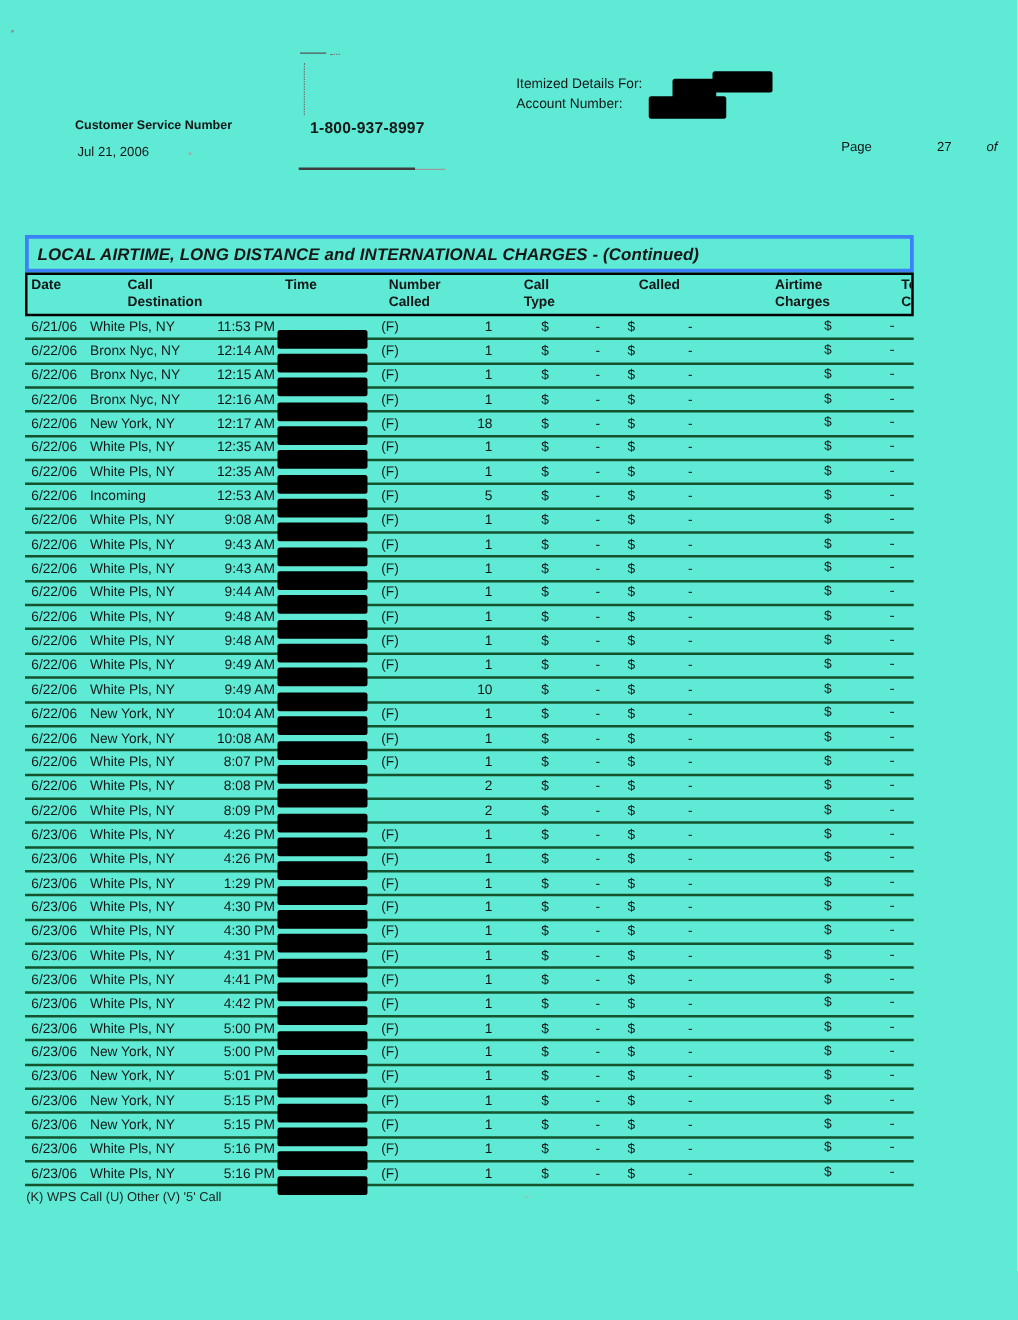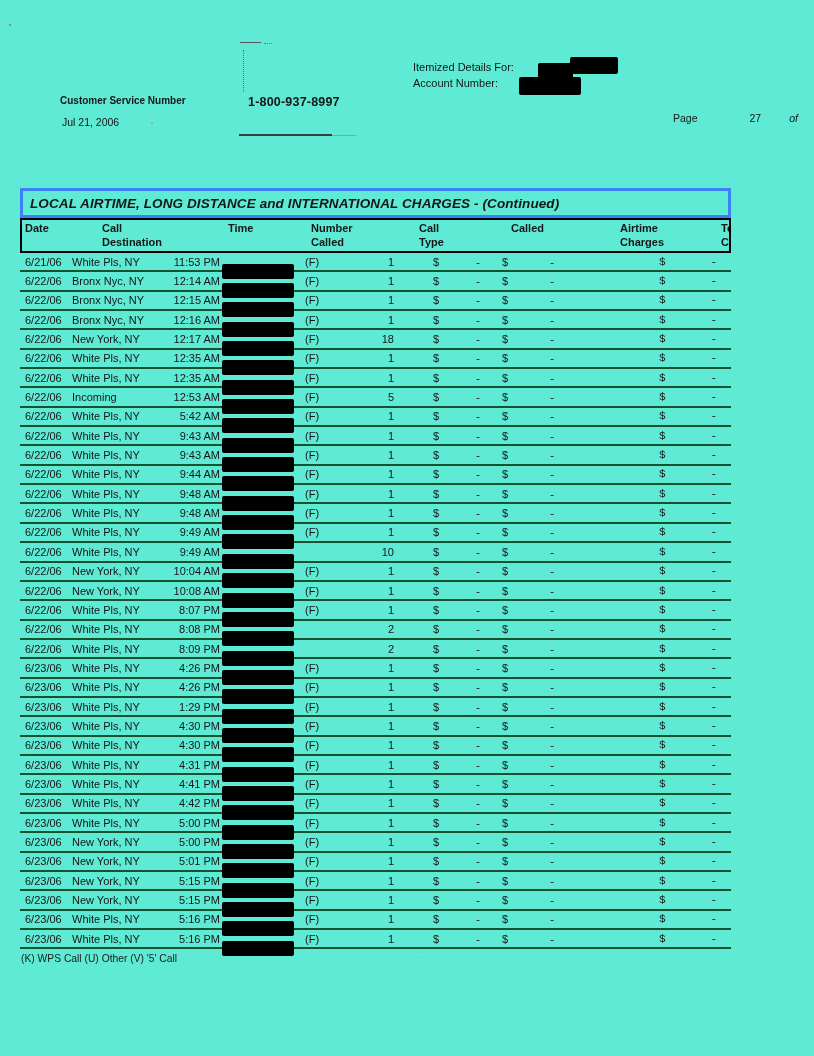--- a/index.html
+++ b/index.html
@@ -332,21 +332,21 @@
       </div>
       <div class="c-total">
         <span>$</span>
         <span>-</span>
       </div>
     </div>
 
     <div class="row">
       <div class="c-date">6/22/06</div>
       <div class="c-dest">White Pls, NY</div>
-      <div class="c-time">5:42 AM</div>
+      <div class="c-time">9:08 AM</div>
       <div class="c-num">
         <div class="num-bar"></div>
       </div>
       <div class="c-type">(F)</div>
       <div class="c-min">1</div>
       <div class="c-air">
         <span>$</span>
         <span>-</span>
       </div>
       <div class="c-toll">

